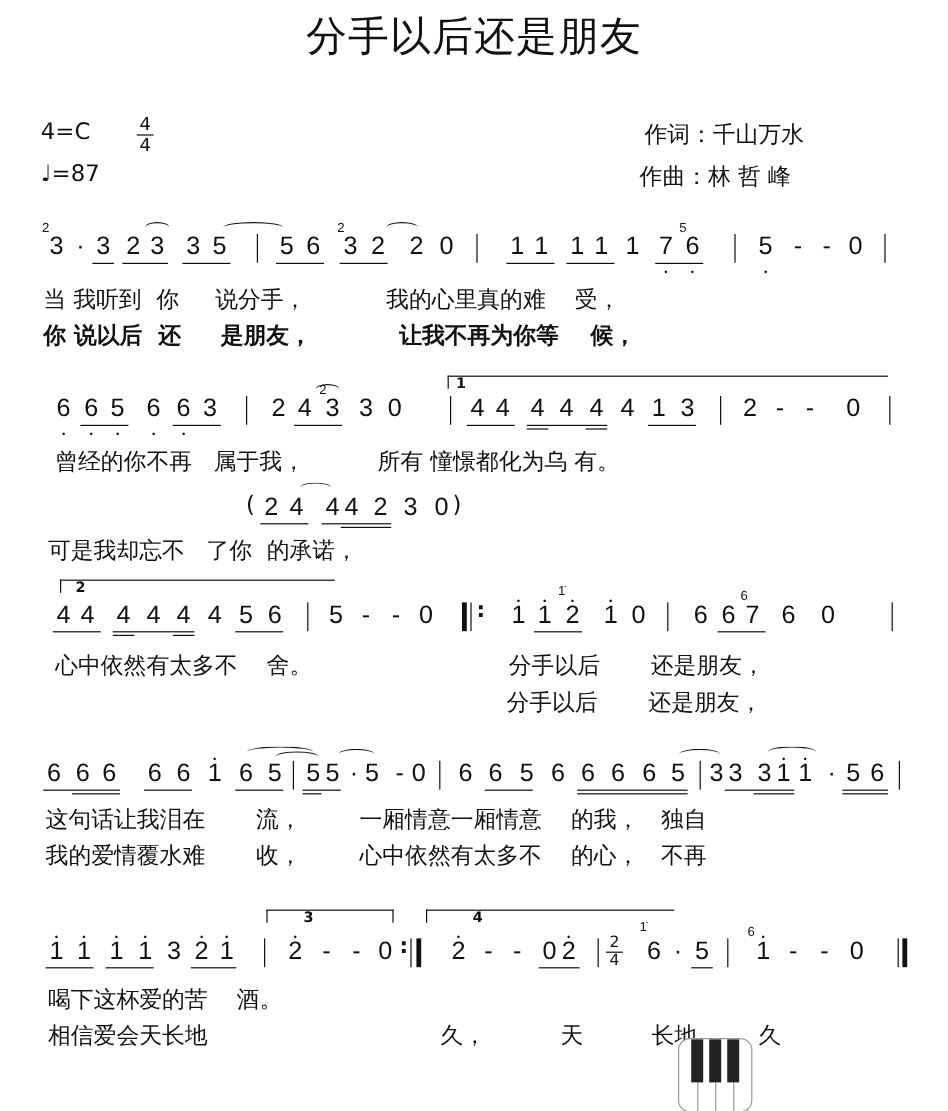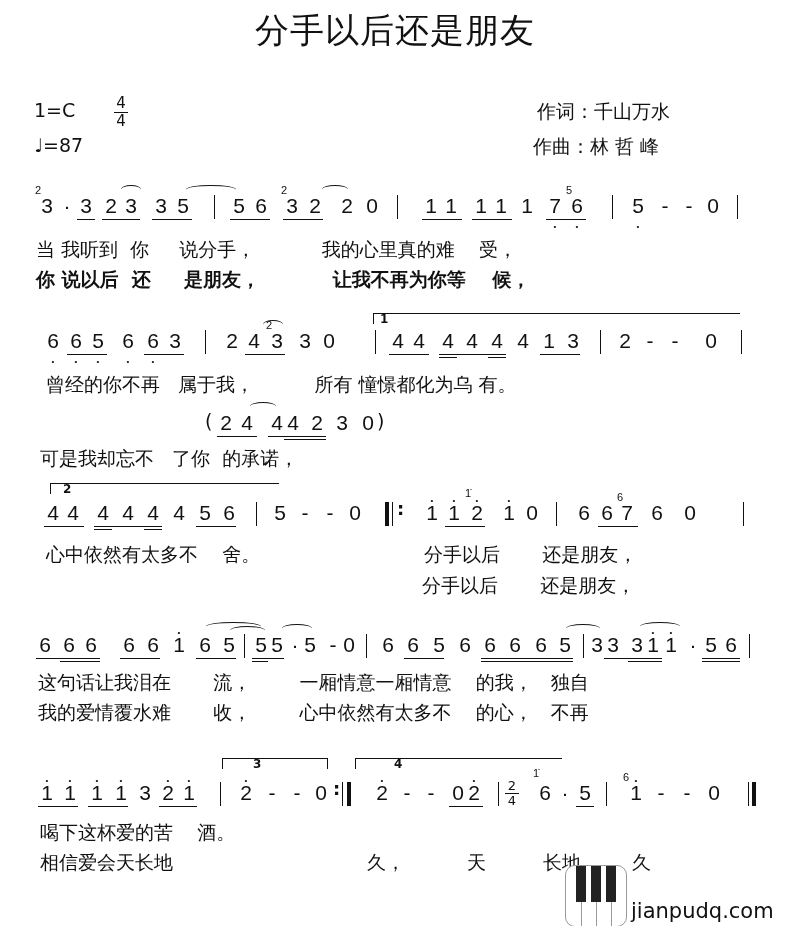--- a/index.html
+++ b/index.html
@@ -35,21 +35,21 @@
   .logo .wk { position: absolute; top: 0; width: 0; height: 60px; border-left: 1px solid #999; }
   .logo .bk { position: absolute; top: 0; width: 10px; height: 36px; background: #222; }
   .logo .cn { position: absolute; left: 66px; top: 2px; font-size: 36px; letter-spacing: 1px; }
   .logo .url { position: absolute; left: 66px; top: 42px; font-size: 21px; }
 </style>
 </head>
 <body>
 
 <div class="title">分手以后还是朋友</div>
 
-<div class="meta" style="left:34px;top:99px;">1=C</div>
+<div class="meta" style="left:34px;top:99px;">4=C</div>
 <div class="frac" style="left:114px;top:96px;">
   <span>4</span>
   <span class="bar"></span>
   <span>4</span>
 </div>
 <div class="meta" style="left:34px;top:134px;">♩=87</div>
 <div class="meta" style="left:537px;top:99px;">作词：千山万水</div>
 <div class="meta" style="left:533px;top:134px;">作曲：林 哲 峰</div>
 
 <div class="row" style="top:193px;">
@@ -319,14 +319,13 @@
 
 <div class="logo">
   <div class="piano">
     <span class="wk" style="left:15px;"></span>
     <span class="wk" style="left:30px;"></span>
     <span class="wk" style="left:45px;"></span>
     <span class="bk" style="left:10px;"></span>
     <span class="bk" style="left:25px;"></span>
     <span class="bk" style="left:40px;"></span>
   </div>
-  <div class="url">jianpudq.com</div>
 </div>
 
 </body></html>

